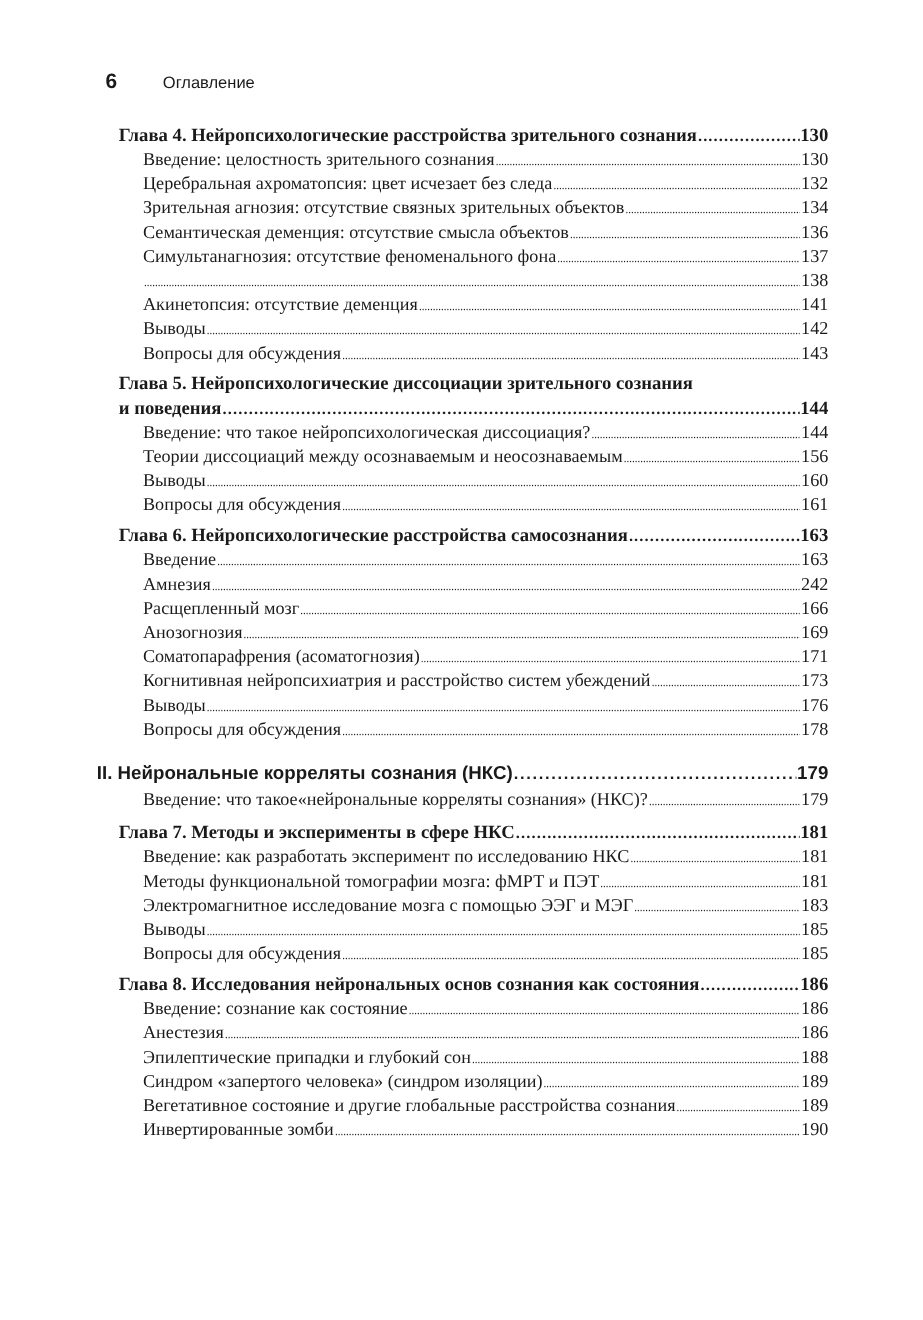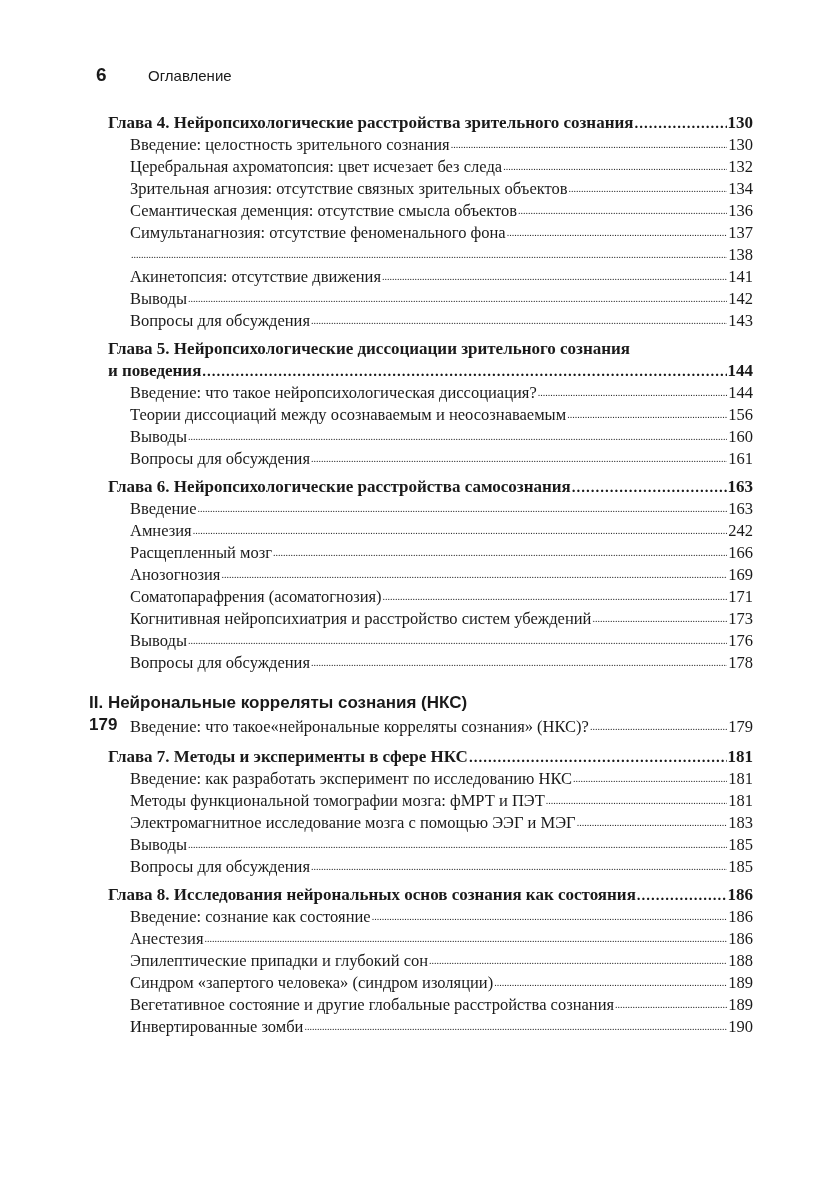--- a/index.html
+++ b/index.html
@@ -8,24 +8,24 @@
   .page-num { font-family: "Liberation Sans", sans-serif; font-weight: bold; font-size: 19px; width: 52px; }
   .running-title { font-family: "Liberation Sans", sans-serif; font-size: 15px; }
   .toc { position: absolute; top: 112px; left: 108px; width: 645px; font-family: "Liberation Serif", serif; }
   .row { display: flex; align-items: baseline; height: 22px; line-height: 22px; font-size: 16.5px; white-space: nowrap; }
   .row .title { flex: 0 0 auto; }
   .row .dots { flex: 1 1 auto; overflow: hidden; margin: 0 1px; letter-spacing: 0px; font-size: 10px; }
   .row .dots::before { content: "........................................................................................................................................................................................................................................................................"; }
   .row .pg { flex: 0 0 auto; text-align: right; }
   .chapter .title, .chapter .pg { font-weight: bold; font-size: 17px; }
   .chapter .dots { font-size: 15px; font-weight: bold; letter-spacing: 1px; }
-  .item { padding-left: 22px; align-items: center; }
+  .item { padding-left: 22px; }
   .chapter-block { margin-bottom: 6px; }
   .chapter-title-line1 { height: 22px; line-height: 22px; font-weight: bold; font-size: 17px; white-space: nowrap; }
-  .part { margin-left: -20px; margin-top: 14px; margin-bottom: 2px; flex-direction: column; }
+  .part { margin-left: -20px; margin-top: 14px; margin-bottom: 2px; }
   .part .title, .part .pg { font-family: "Liberation Sans", sans-serif; font-weight: bold; font-size: 17px; }
   .part .dots { font-size: 15px; font-weight: bold; letter-spacing: 1.5px; font-family: "Liberation Sans", sans-serif; }
   .part-intro { margin-bottom: 8px; }
 </style>
 </head>
 <body>
 
 <div class="page-header">
   <span class="page-num">6</span>
   <span class="running-title">Оглавление</span>
@@ -62,21 +62,21 @@
     <div class="row item">
         <span class="title">Симультанагнозия: отсутствие феноменального фона</span>
         <span class="dots"></span>
         <span class="pg">137</span>
       </div>
     <div class="row item">
         <span class="dots"></span>
         <span class="pg">138</span>
       </div>
     <div class="row item">
-        <span class="title">Акинетопсия: отсутствие движения</span>
+        <span class="title">Акинетопсия: отсутствие деменция</span>
         <span class="dots"></span>
         <span class="pg">141</span>
       </div>
     <div class="row item">
         <span class="title">Выводы</span>
         <span class="dots"></span>
         <span class="pg">142</span>
       </div>
     <div class="row item">
         <span class="title">Вопросы для обсуждения</span>

